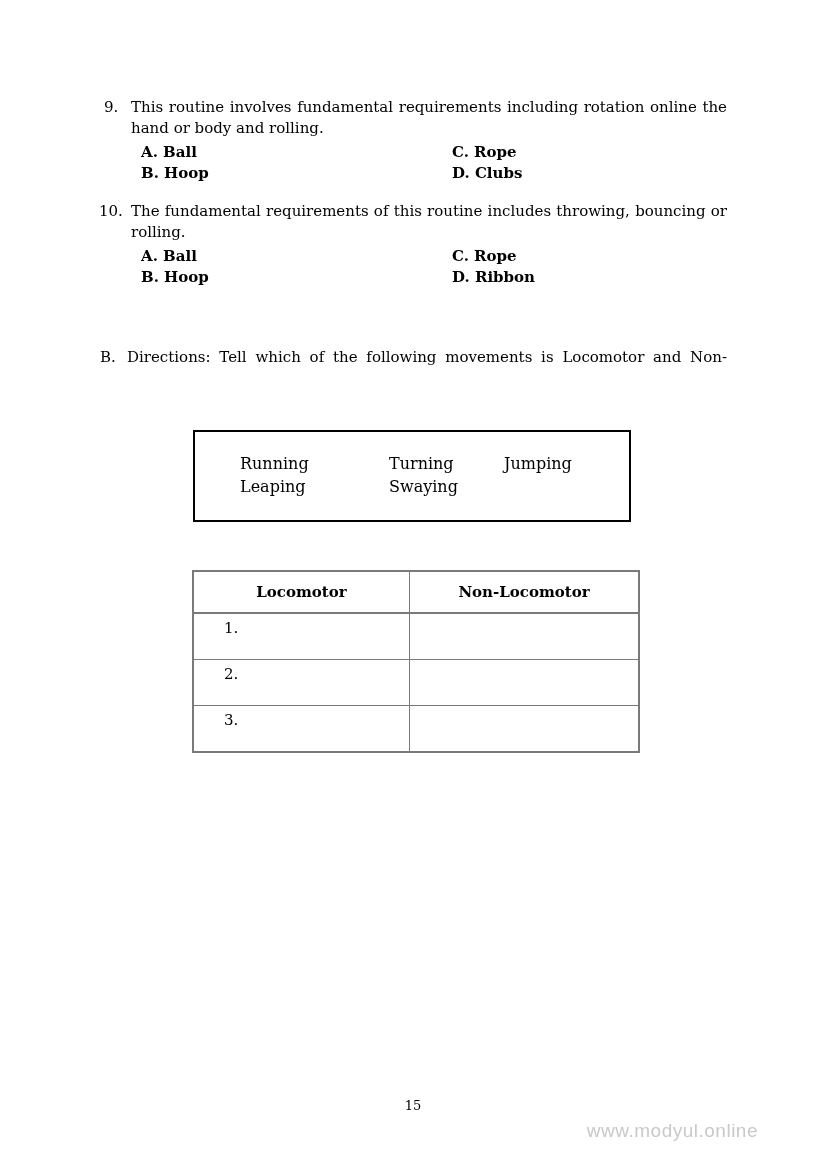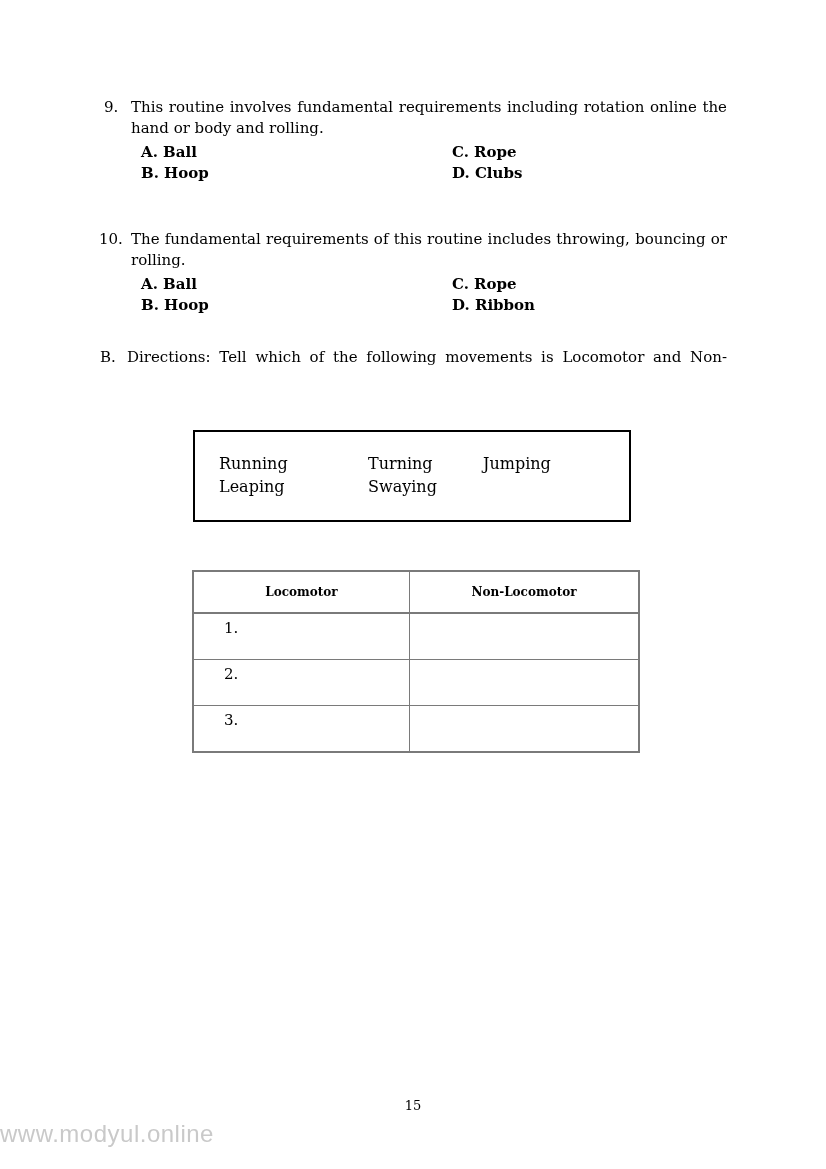--- a/index.html
+++ b/index.html
@@ -22,40 +22,40 @@
 
   
   .secb{width:627px;font-size:15px;}
   .sb-label{flex:0 0 27px;}
   .sb-line2{margin-left:27px;line-height:21px;}
 
   
   .wordbank{
     width:438px;height:92px;border:2px solid #000000;box-sizing:border-box;
     display:grid;grid-template-columns:149px 115px 1fr;align-content:start;
-    padding:20px 0 0 24px;font-size:16px;line-height:23px;
+    padding:20px 0 0 45px;font-size:16px;line-height:23px;
   }
 
   
   table.mtable{border-collapse:collapse;border:2px solid #7a7a7a;}
   table.mtable th{
     border:1px solid #7a7a7a;border-bottom:2px solid #7a7a7a;
-    height:38px;font-size:12px;font-weight:bold;text-align:center;vertical-align:middle;
+    height:38px;font-size:15px;font-weight:bold;text-align:center;vertical-align:middle;
   }
   table.mtable th.col1{width:213px;}
   table.mtable th.col2{width:226px;}
   table.mtable td{
     border:1px solid #7a7a7a;height:40px;font-size:15px;vertical-align:top;
   }
   table.mtable td.numcell{padding:5px 0 0 30px;}
 
   
   .pagenum{left:0;width:826px;text-align:center;font-size:13px;}
   .weburl{
-    left:0;width:758px;text-align:left;font-size:24px;color:#c9c9c9;
+    left:0;width:758px;text-align:right;font-size:19px;color:#c9c9c9;
     font-family:"Liberation Sans", sans-serif;letter-spacing:0.5px;
   }
 </style>
 </head>
 <body>
 
 <div>
 
   <div class="abs question" style="top:97px;left:99px;">
     <div class="qline1">
@@ -68,21 +68,21 @@
         <span class="opt-left">A. Ball</span>
         <span>C. Rope</span>
       </div>
       <div class="opt-row">
         <span class="opt-left">B. Hoop</span>
         <span>D. Clubs</span>
       </div>
     </div>
   </div>
 
-  <div class="abs question" style="top:201px;left:99px;margin-top:28px;">
+  <div class="abs question" style="top:201px;left:99px;">
     <div class="qline1">
       <span class="qnum">10.</span>
       <span class="qtext">The fundamental requirements of this routine includes throwing, bouncing or</span>
     </div>
     <div class="qline2">rolling.</div>
     <div class="opts">
       <div class="opt-row">
         <span class="opt-left">A. Ball</span>
         <span>C. Rope</span>
       </div>

